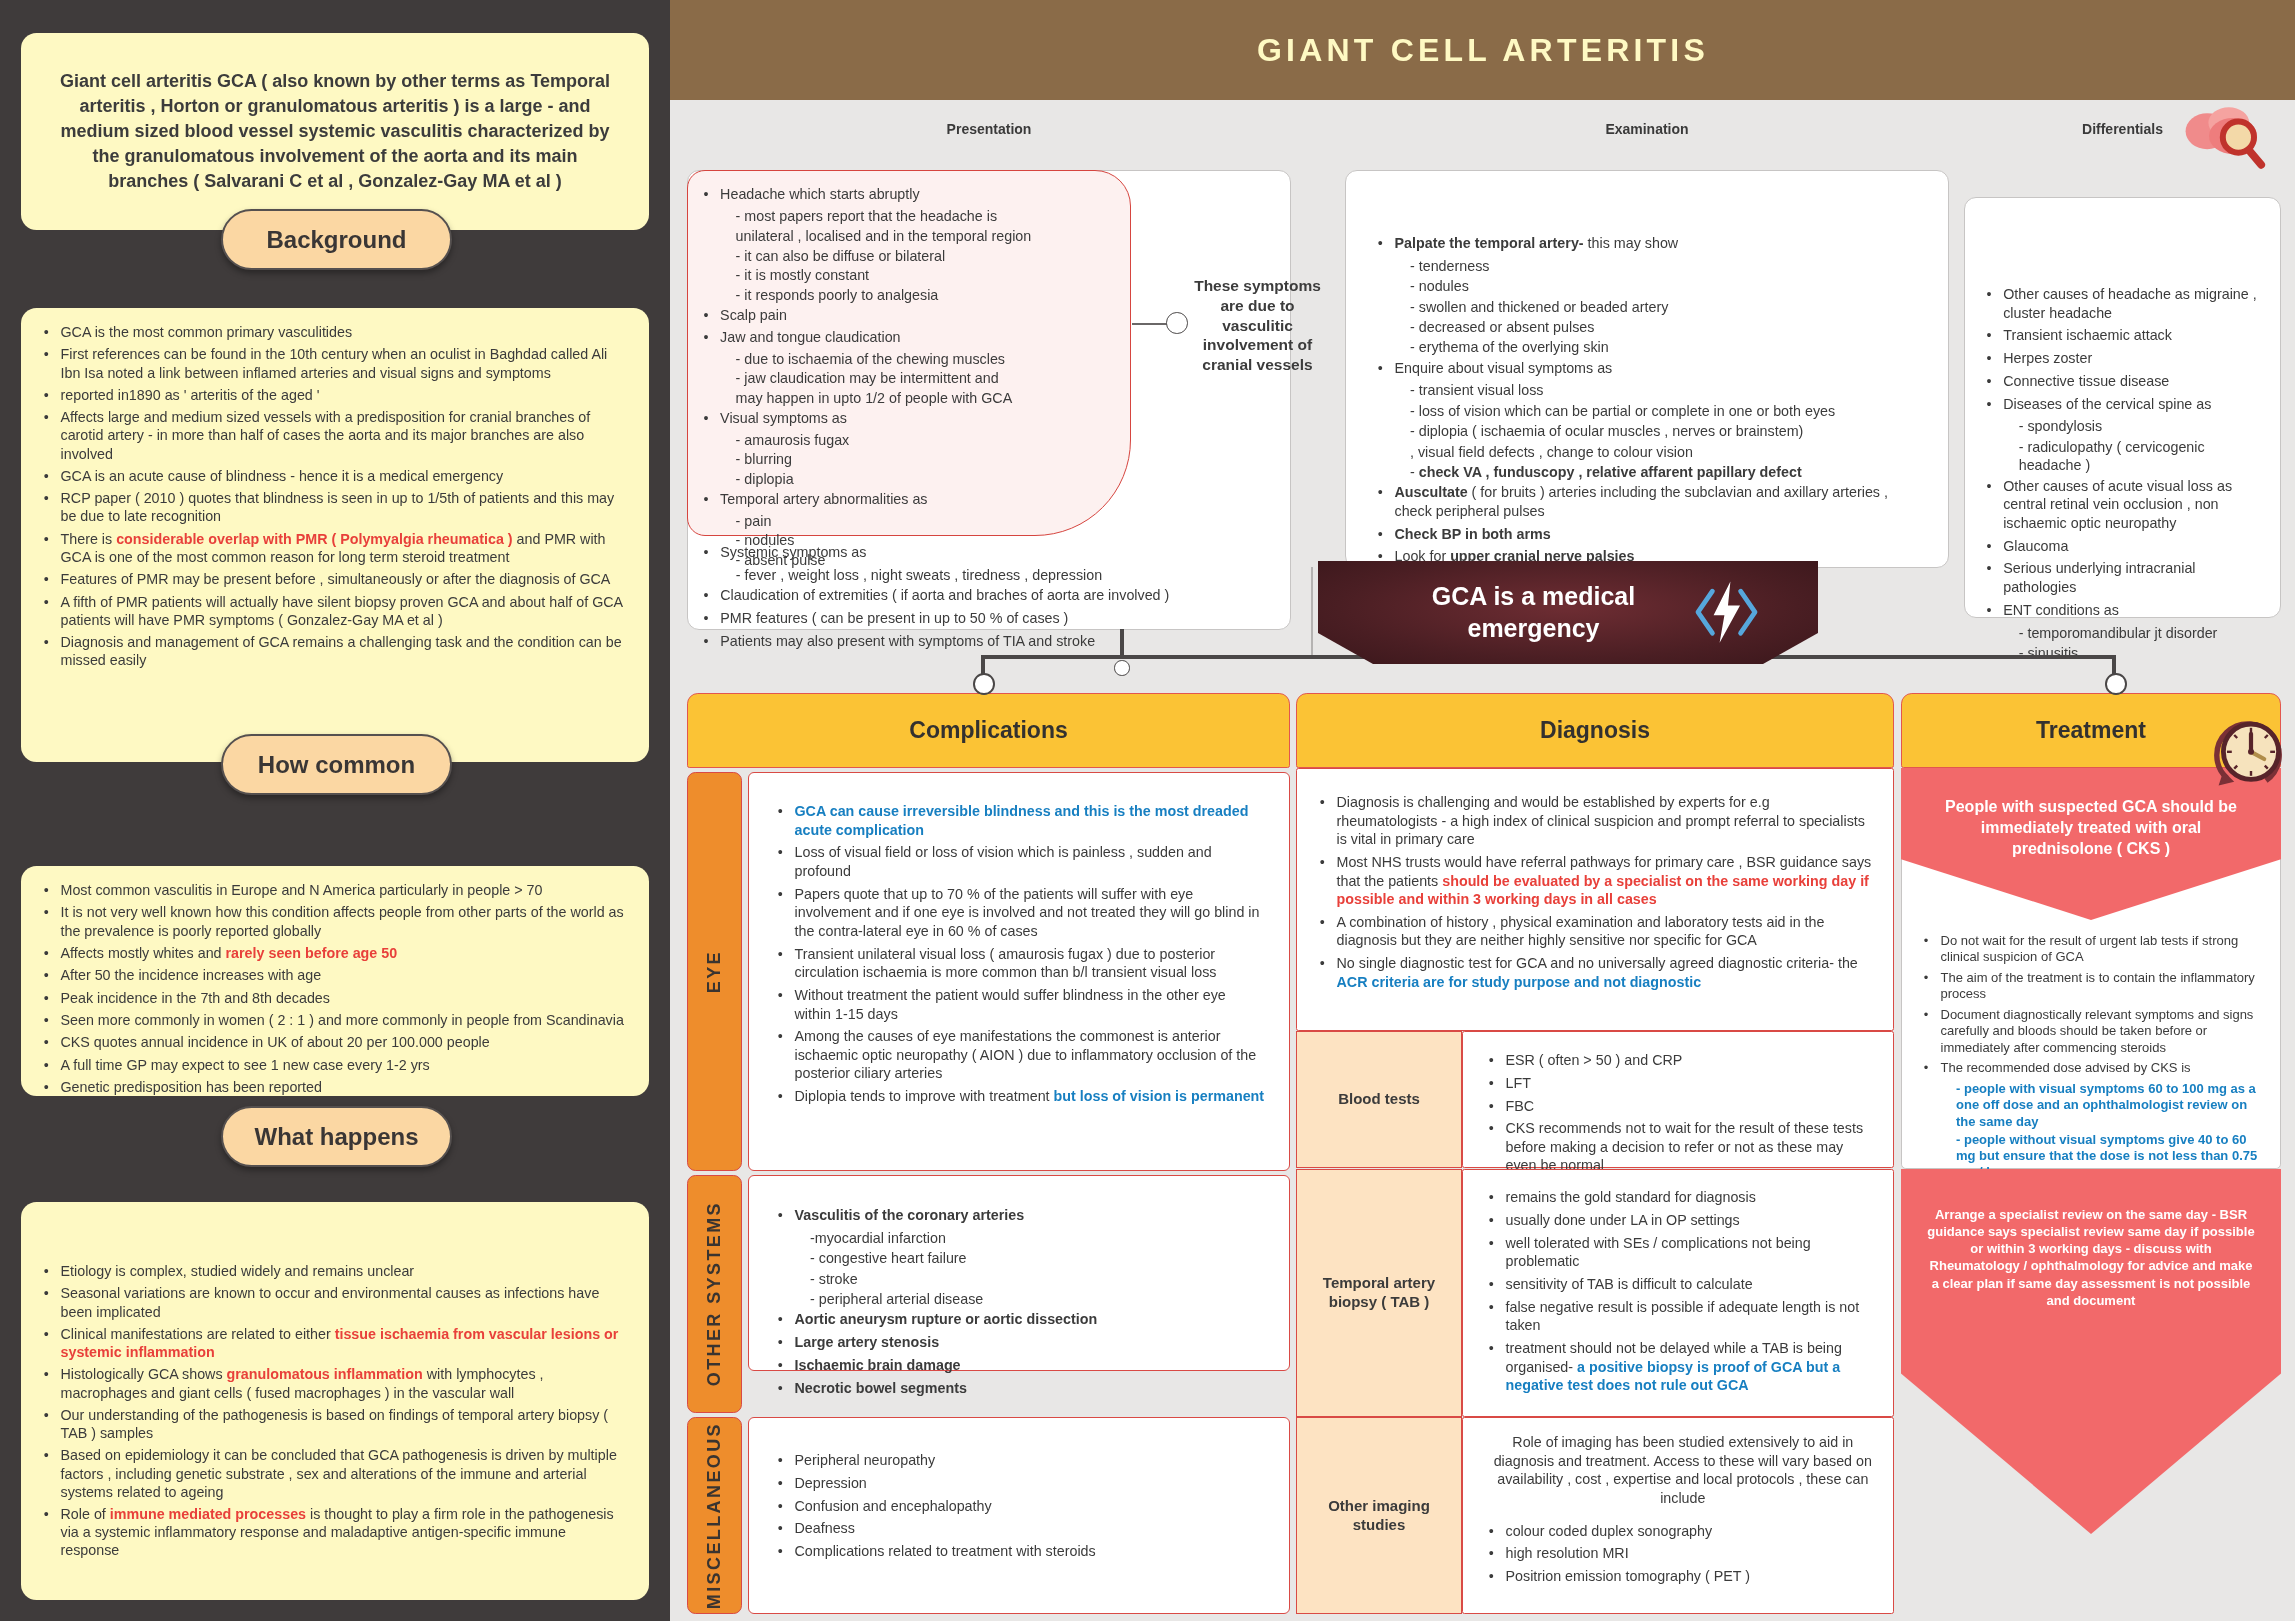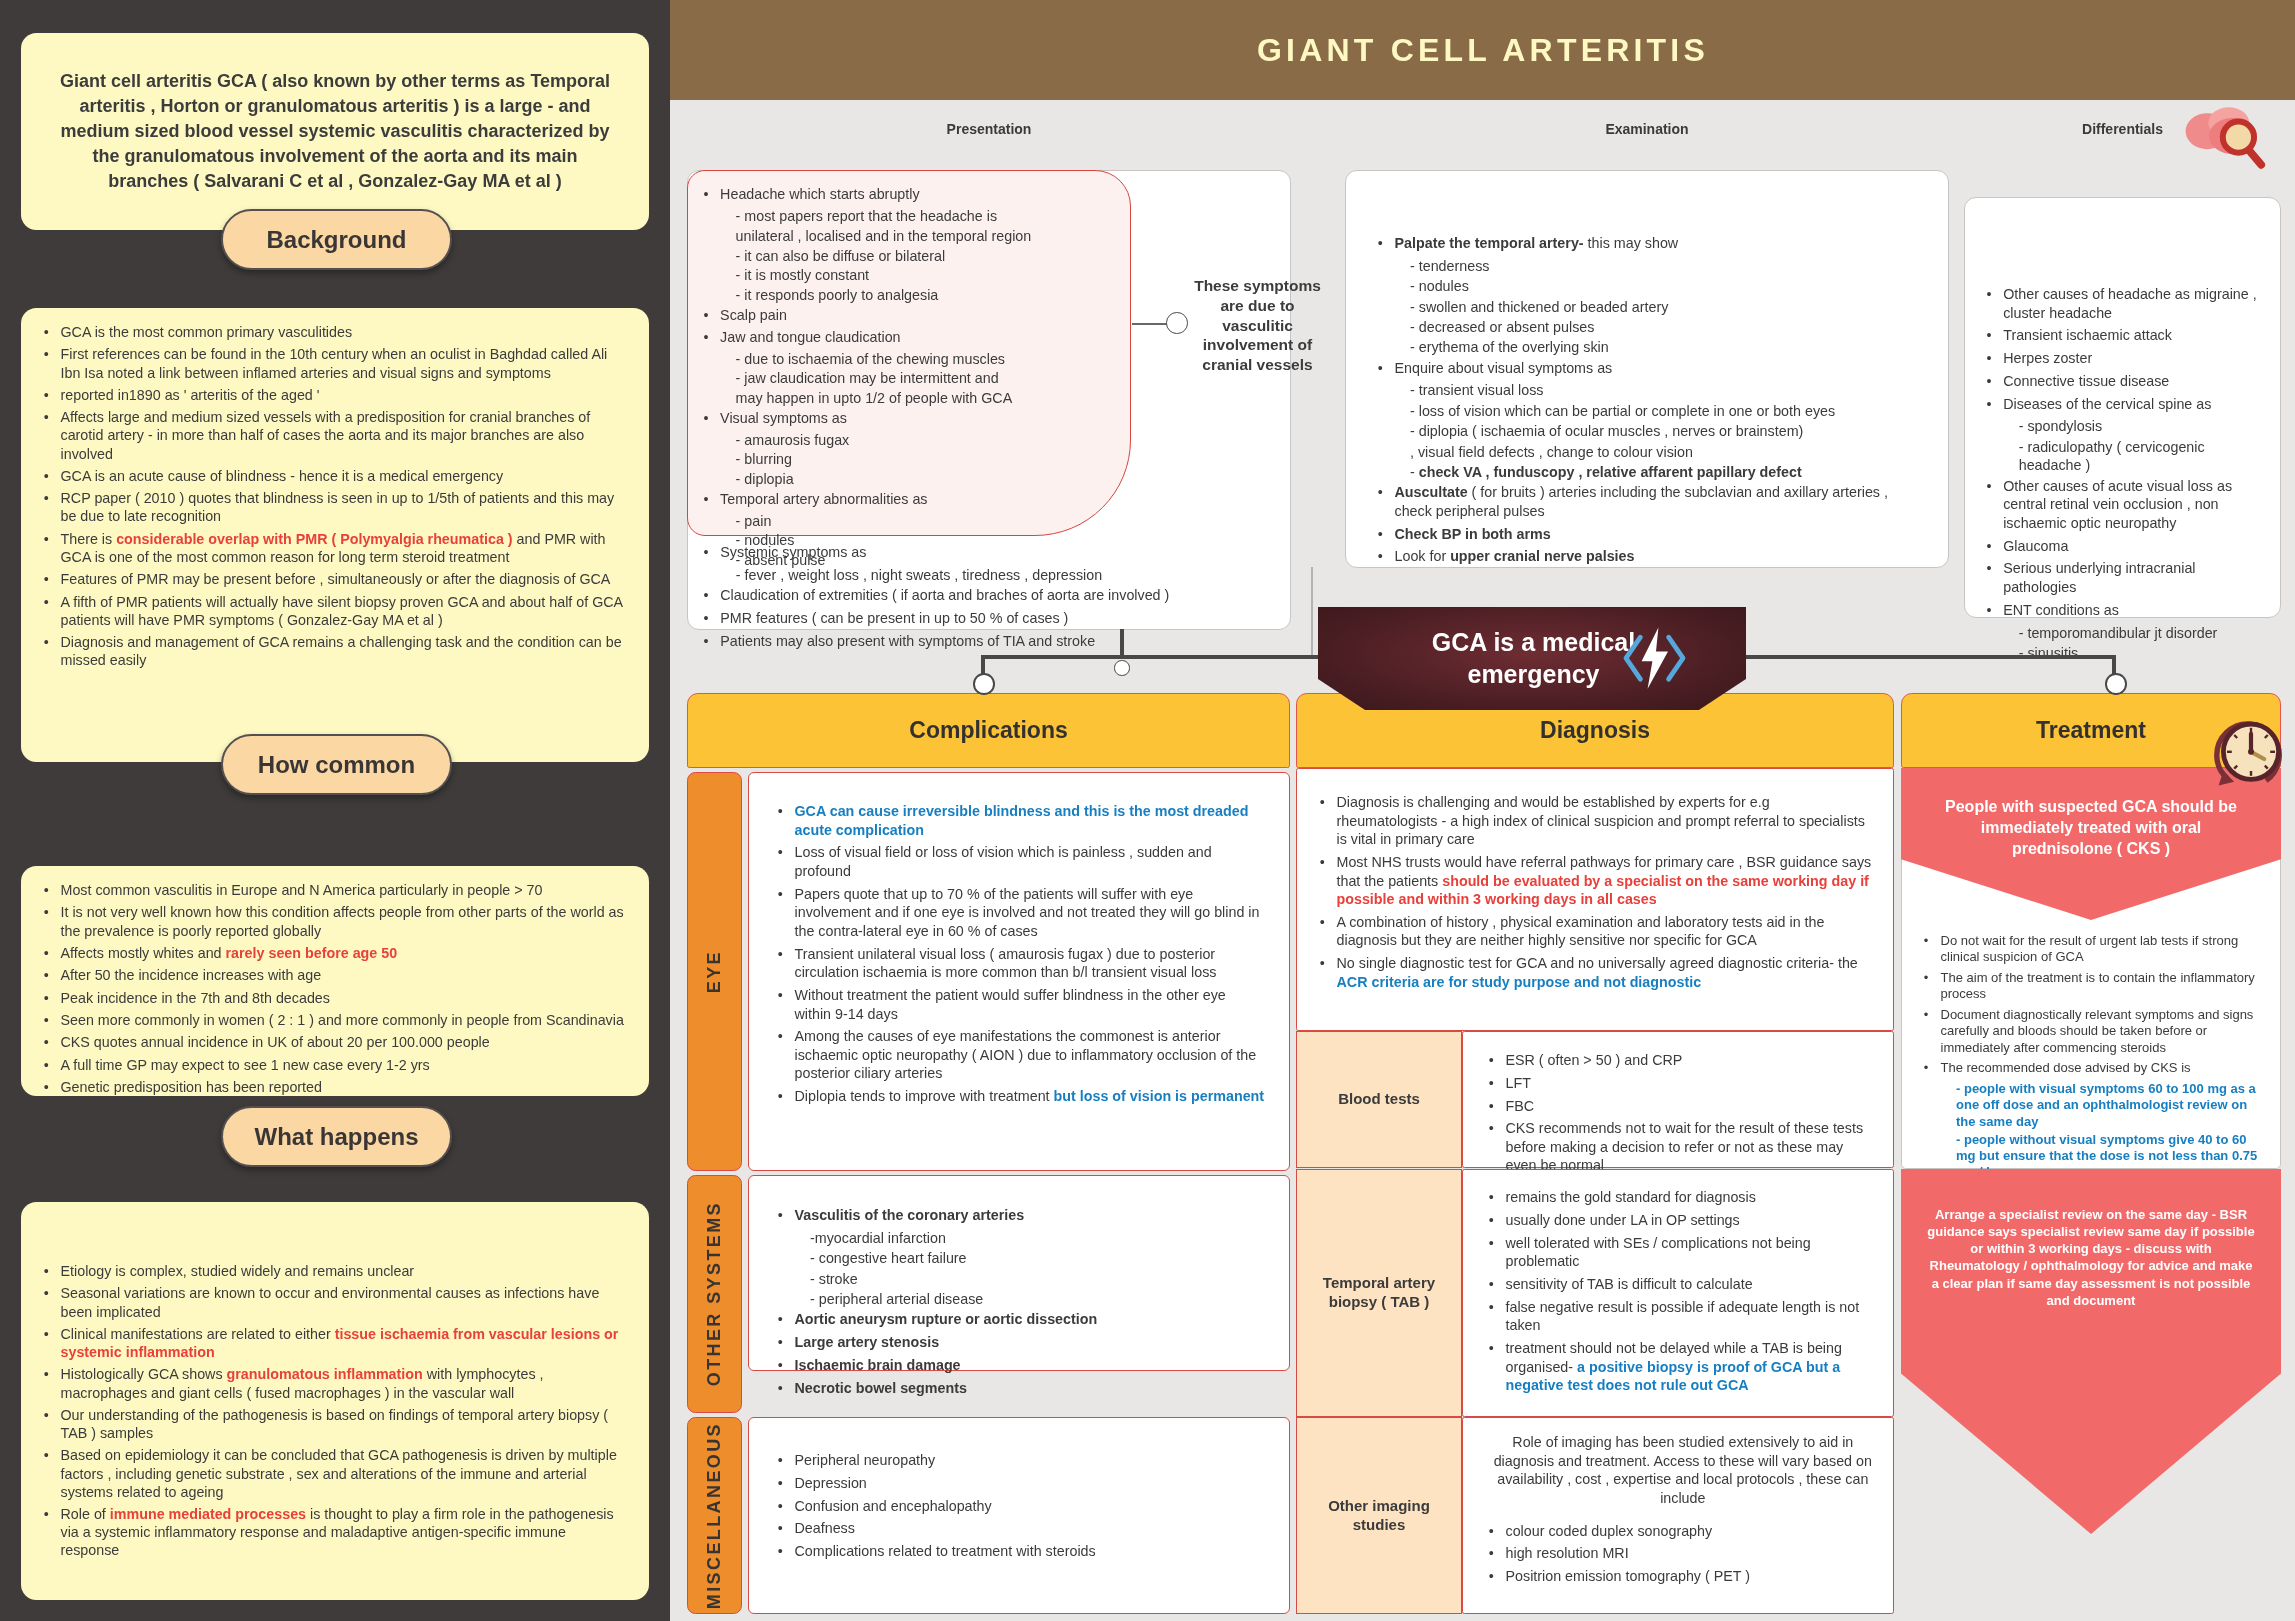--- a/index.html
+++ b/index.html
@@ -27,21 +27,21 @@
   .colhead{position:absolute;top:114px;height:30px;display:flex;align-items:center;justify-content:center;font-weight:bold;font-size:14px;color:#3a3a3a;}
   
   .wbox{position:absolute;background:#ffffff;border:1.2px solid #c7c5c4;border-radius:12px;box-sizing:border-box;}
   .body-list{font-size:14.3px;line-height:1.3;}
   
   .pinkbox{position:absolute;left:-1.2px;top:-1.2px;width:444px;height:366px;background:#fdf1f0;border:1.8px solid #d6453f;border-radius:18px 36px 96px 18px;box-sizing:border-box;padding:15.5px 13px 0 10.8px;font-size:14.3px;line-height:1.25;}
   .callout-text{position:absolute;left:1193px;top:276px;width:129px;text-align:center;font-weight:bold;font-size:15.5px;line-height:1.28;color:#3c3c3c;}
   .node{position:absolute;background:#ffffff;border:2.4px solid #4a4747;border-radius:50%;box-sizing:border-box;z-index:3;}
   .tline{position:absolute;background:#4a4747;z-index:1;}
   
-  .banner{position:absolute;left:1318px;top:607px;width:428px;height:103px;background:radial-gradient(ellipse at 50% 45%,#6e2d33 0%,#4a1e23 65%,#3a171b 100%);clip-path:polygon(0 0,100% 0,100% 70%,89% 100%,11% 100%,0 70%);z-index:5;}
+  .banner{position:absolute;left:1318px;top:561px;width:500px;height:103px;background:radial-gradient(ellipse at 50% 45%,#6e2d33 0%,#4a1e23 65%,#3a171b 100%);clip-path:polygon(0 0,100% 0,100% 70%,89% 100%,11% 100%,0 70%);z-index:5;}
   .banner .btxt{position:absolute;left:66px;top:0;width:299px;height:100%;display:flex;align-items:center;justify-content:center;color:#fff;font-weight:bold;font-size:25px;line-height:1.25;text-align:center;}
   
   .yhead{position:absolute;height:75px;background:#fbc335;border:1.8px solid #e2564e;border-radius:10.8px 10.8px 2.4px 2.4px;display:flex;align-items:center;justify-content:center;font-weight:bold;font-size:23px;color:#33312f;box-sizing:border-box;z-index:2;}
   .vtab{position:absolute;left:687px;width:55px;background:#ee8d2c;border:1.8px solid #d94a45;border-radius:8.4px;display:flex;align-items:center;justify-content:center;box-sizing:border-box;}
   .vtab span{writing-mode:vertical-rl;transform:rotate(180deg);font-weight:bold;font-size:18px;letter-spacing:2.4px;color:#3a3430;}
   .rbox{position:absolute;background:#ffffff;border:1.8px solid #d94a45;border-radius:6px;box-sizing:border-box;}
   .label-cell{position:absolute;left:1296px;width:166px;background:#fde3c2;border:1.8px solid #d94a45;display:flex;align-items:center;justify-content:center;text-align:center;font-weight:bold;font-size:15px;line-height:1.25;box-sizing:border-box;padding:0 8.4px;}
   
   .pennant{position:absolute;left:1901px;width:380px;background:#f2696a;z-index:3;color:#ffffff;font-weight:bold;text-align:center;box-sizing:border-box;filter:drop-shadow(0 4.8px 4.8px rgba(0,0,0,.25));}
   .pennant1{top:768px;height:152px;clip-path:polygon(0 0,100% 0,100% 60%,50% 100%,0 60%);padding:29px 33px 0;font-size:16px;line-height:1.3;}
@@ -212,21 +212,21 @@
 
   <div class="yhead" style="left:687px;top:693px;width:603px;">Complications</div>
   <div class="vtab" style="top:772px;height:399px;">
       <span>EYE</span>
     </div>
   <div class="rbox body-list" style="left:748px;top:772px;width:542px;height:399px;padding:29px 24px 0 24px;">
       <div class="li b1"><span class="u">GCA can cause irreversible blindness and this is  the most dreaded acute complication</span></div>
       <div class="li b1"><span>Loss of visual field or loss of vision which  is painless , sudden and profound</span></div>
       <div class="li b1"><span>Papers quote that up to 70 % of the patients will suffer with eye involvement and if one eye is involved and not treated they will go blind in the contra-lateral eye in 60 % of cases</span></div>
       <div class="li b1"><span>Transient unilateral visual loss ( amaurosis fugax ) due to posterior circulation ischaemia is more common than b/l transient visual loss</span></div>
-      <div class="li b1"><span>Without treatment the patient would suffer blindness in the other eye within 9-14 days</span></div>
+      <div class="li b1"><span>Without treatment the patient would suffer blindness in the other eye within 1-15 days</span></div>
       <div class="li b1"><span>Among the causes of eye manifestations the commonest is anterior ischaemic optic neuropathy ( AION ) due to inflammatory occlusion of the posterior ciliary arteries</span></div>
       <div class="li b1"><span>Diplopia tends to improve with treatment </span><span class="u">but loss of vision is permanent</span></div>
     </div>
   <div class="vtab" style="top:1175px;height:238px;">
       <span>OTHER SYSTEMS</span>
     </div>
   <div class="rbox body-list" style="left:748px;top:1175px;width:542px;height:196px;padding:30px 24px 0 24px;">
       <div class="li b1"><span class="b">Vasculitis of the coronary arteries</span></div>
       <div class="li b2"><span>-myocardial infarction</span></div>
       <div class="li b2"><span>- congestive heart failure</span></div>

